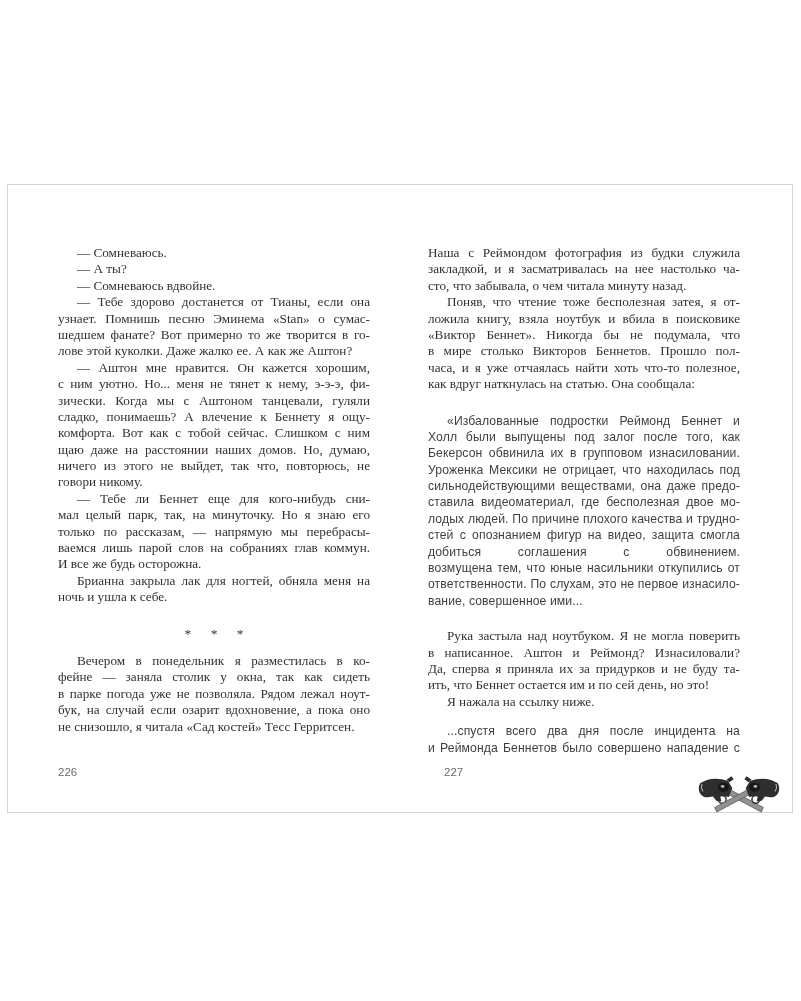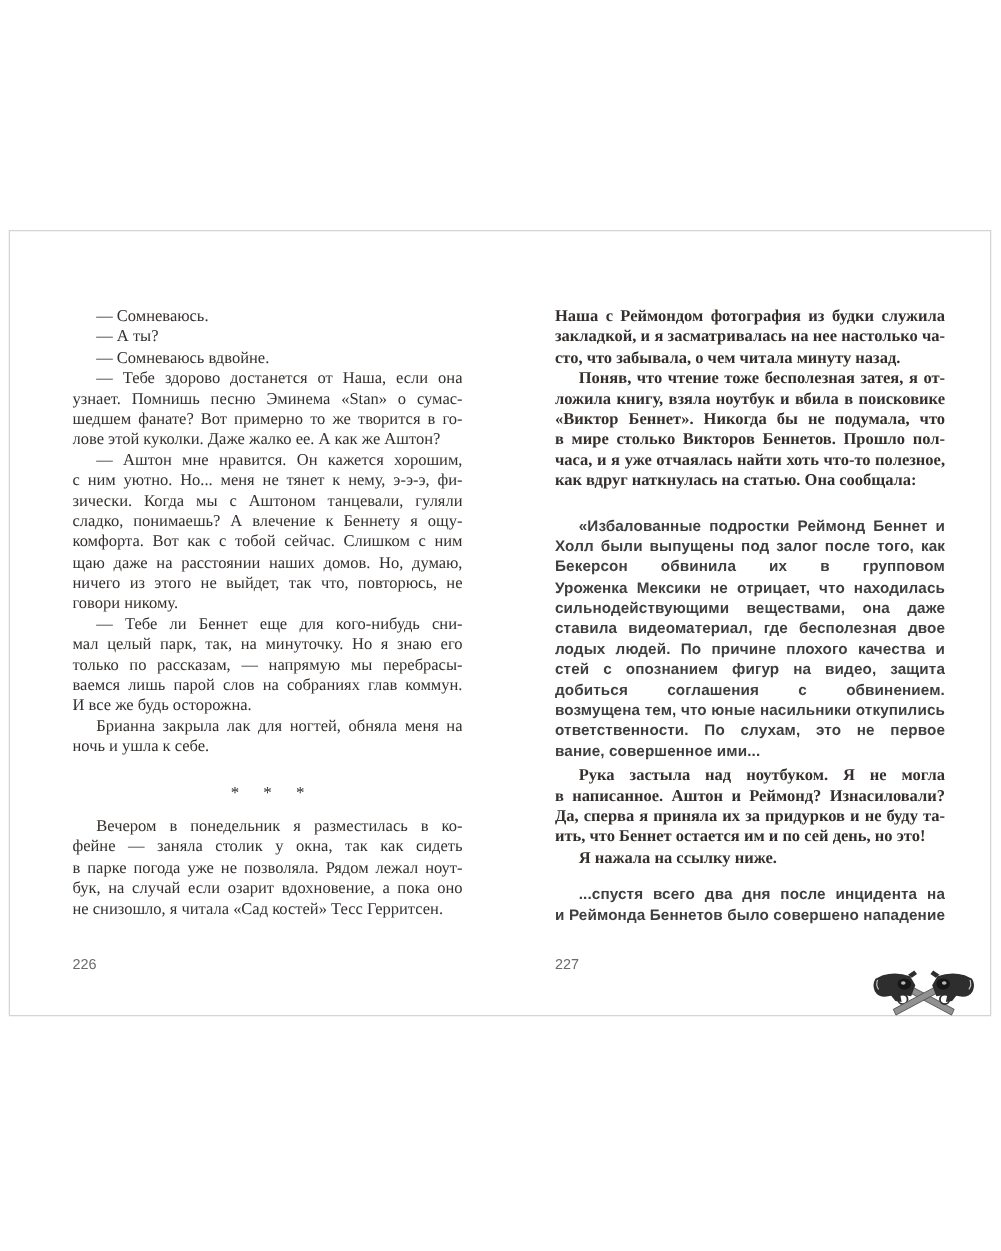--- a/index.html
+++ b/index.html
@@ -26,21 +26,21 @@
     height: 627px;
     background: #ffffff;
     border: 1px solid #d4d4d4;
   }
   .content {
     position: absolute;
     top: 60px;
     width: 312px;
   }
   .content-left  { left: 50px; }
-  .content-right { left: 436px; font-weight: bold; }
+  .content-right { left: 420px; }
   .ln {
     line-height: 16.4px;
     height: 16.4px;
     overflow: hidden;
     text-align: justify;
     text-align-last: justify;
     white-space: normal;
   }
   .ln.last  { text-align-last: left; }
   .ln.first { text-indent: 19px; }
@@ -49,21 +49,21 @@
     font-size: 13.2px;
     color: #35302d;
   }
   .blk-sans .ln {
     font-family: "Liberation Sans", sans-serif;
     font-size: 12.2px;
     color: #3f3f3f;
     letter-spacing: 0.1px;
   }
   .blk-sans { margin-top: 20px; }
-  .blk-sans + .blk-serif { margin-top: 3px; }
+  .blk-sans + .blk-serif { margin-top: 19px; }
   .blk-sans:last-child { margin-top: 13px; }
   .blk-separator {
     margin: 20px 0 11px 0;
     height: 16.4px;
     line-height: 16.4px;
     text-align: center;
     letter-spacing: 8px;
     font-size: 13.5px;
     color: #35302d;
     text-indent: 8px; 
@@ -98,21 +98,21 @@
           <div class="para">
             <div class="ln first last">— Сомневаюсь.</div>
           </div>
           <div class="para">
             <div class="ln first last">— А ты?</div>
           </div>
           <div class="para">
             <div class="ln first last">— Сомневаюсь вдвойне.</div>
           </div>
           <div class="para">
-            <div class="ln first">— Тебе здорово достанется от Наша, если она</div>
+            <div class="ln first">— Тебе здорово достанется от Тианы, если она</div>
             <div class="ln">узнает. Помнишь песню Эминема «Stan» о сумас-</div>
             <div class="ln">шедшем фанате? Вот примерно то же творится в го-</div>
             <div class="ln last">лове этой куколки. Даже жалко ее. А как же Аштон?</div>
           </div>
           <div class="para">
             <div class="ln first">— Аштон мне нравится. Он кажется хорошим,</div>
             <div class="ln">с ним уютно. Но... меня не тянет к нему, э-э-э, фи-</div>
             <div class="ln">зически. Когда мы с Аштоном танцевали, гуляли</div>
             <div class="ln">сладко, понимаешь? А влечение к Беннету я ощу-</div>
             <div class="ln">комфорта. Вот как с тобой сейчас. Слишком с ним</div>

